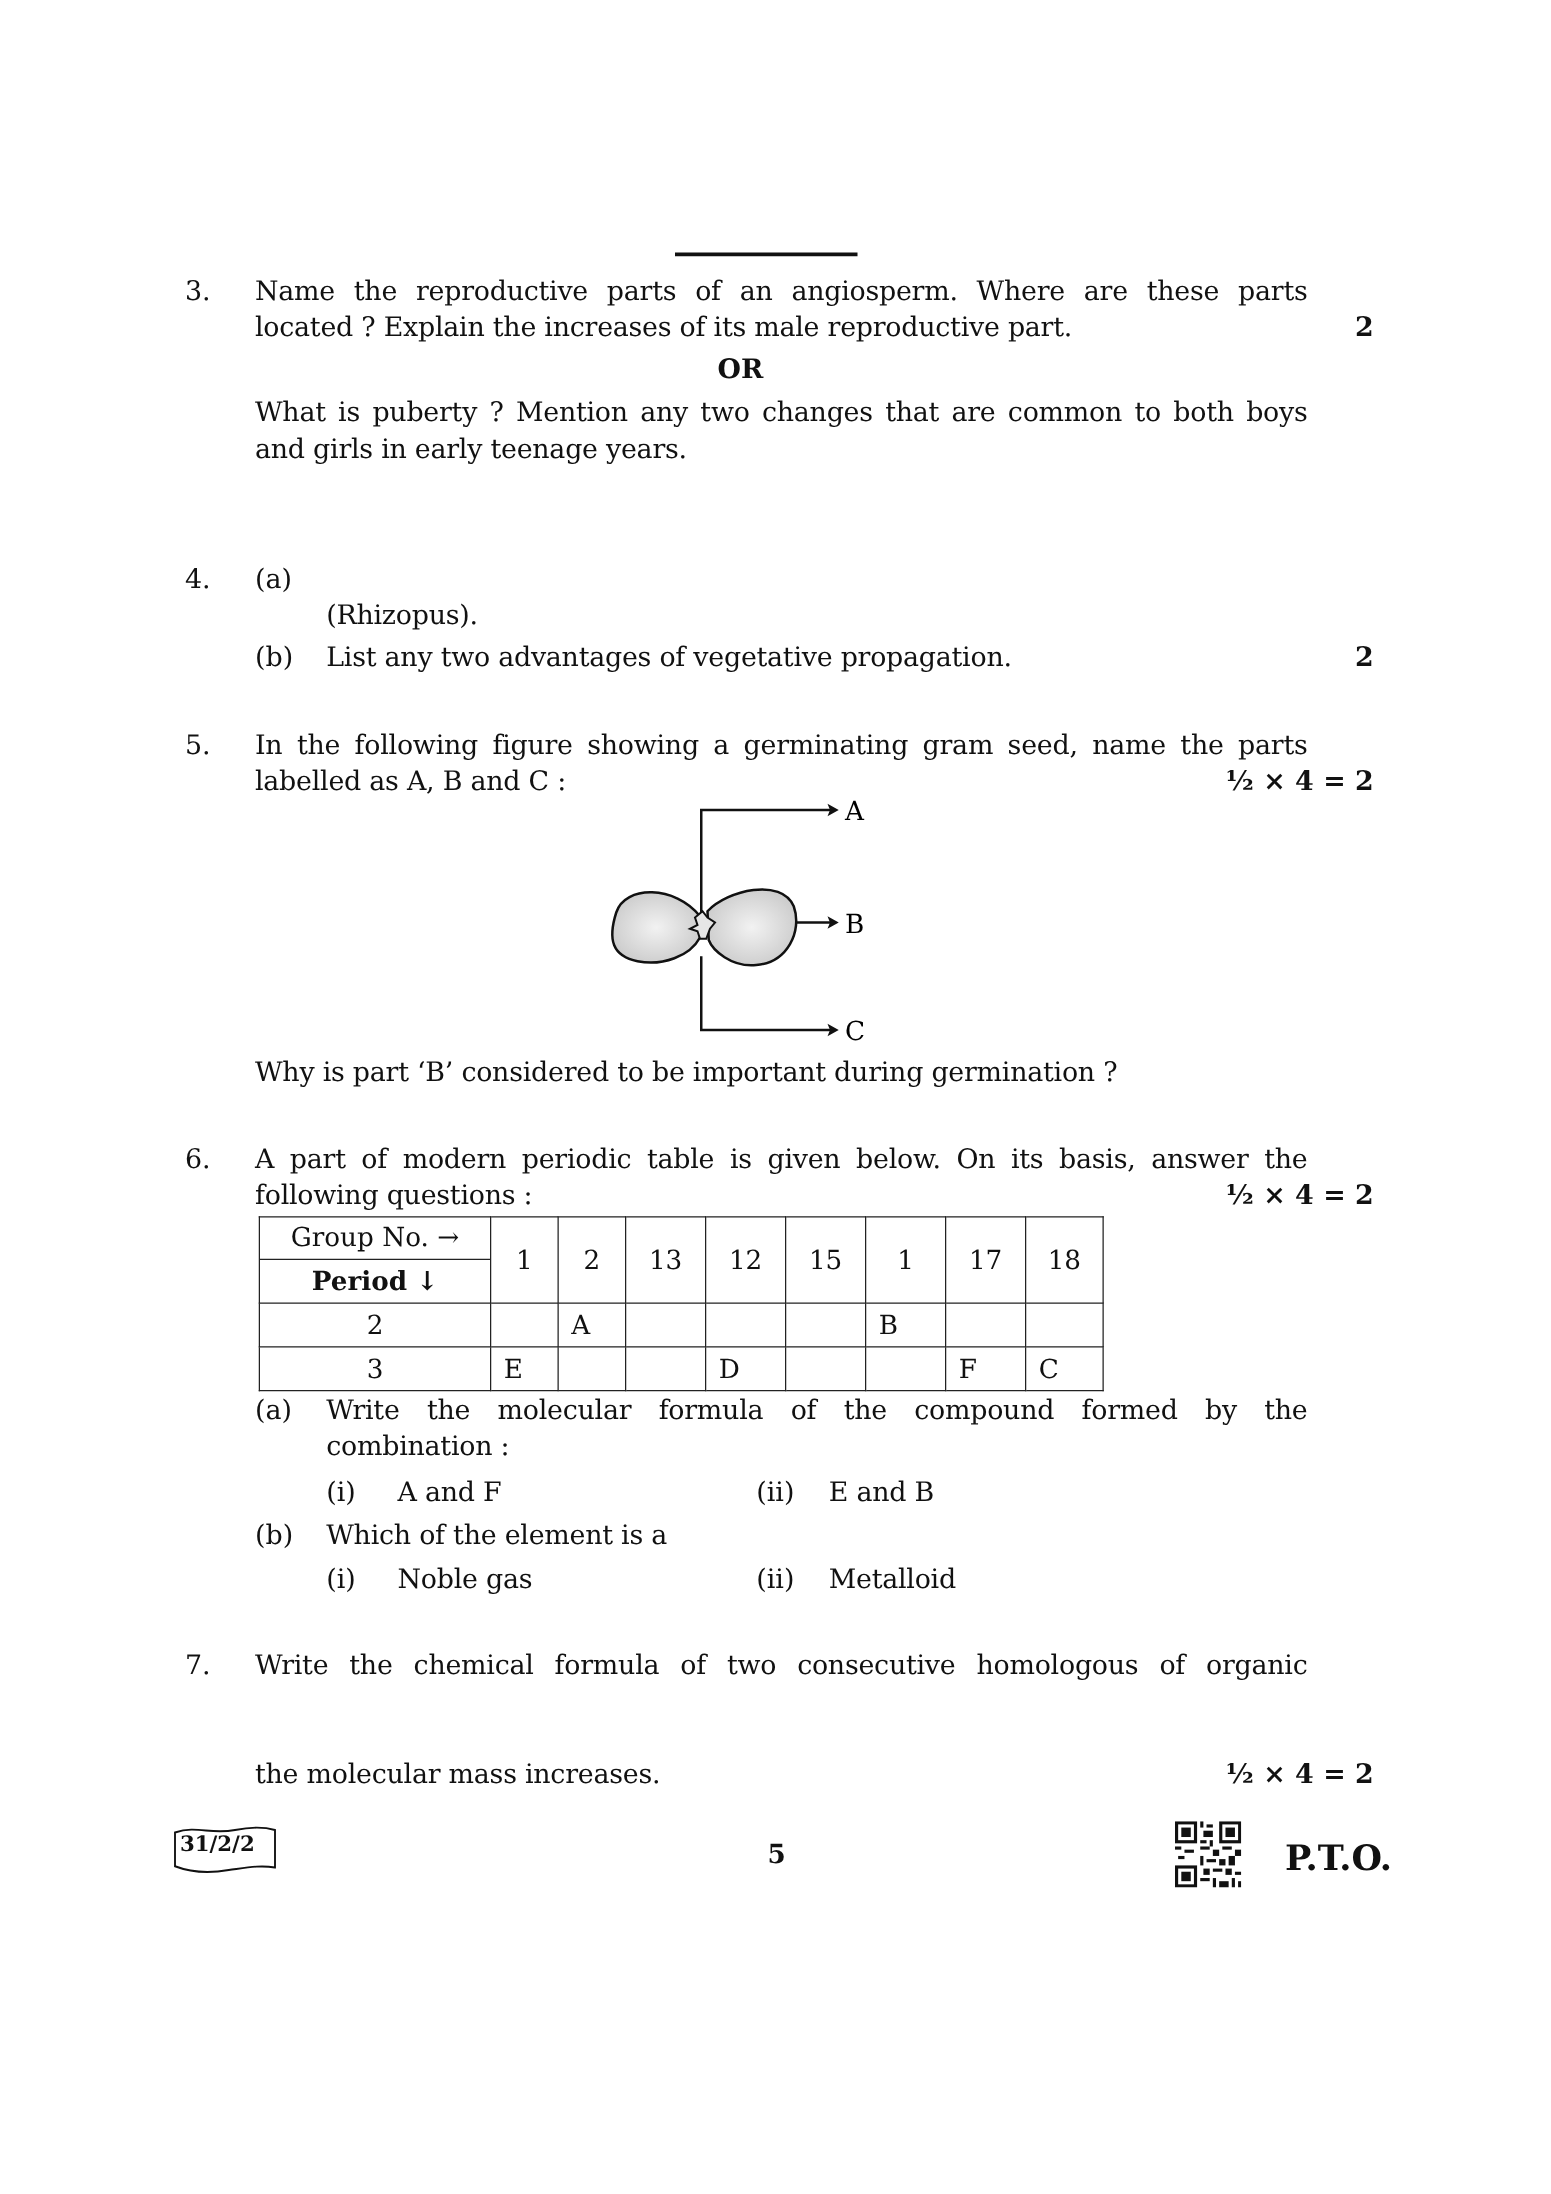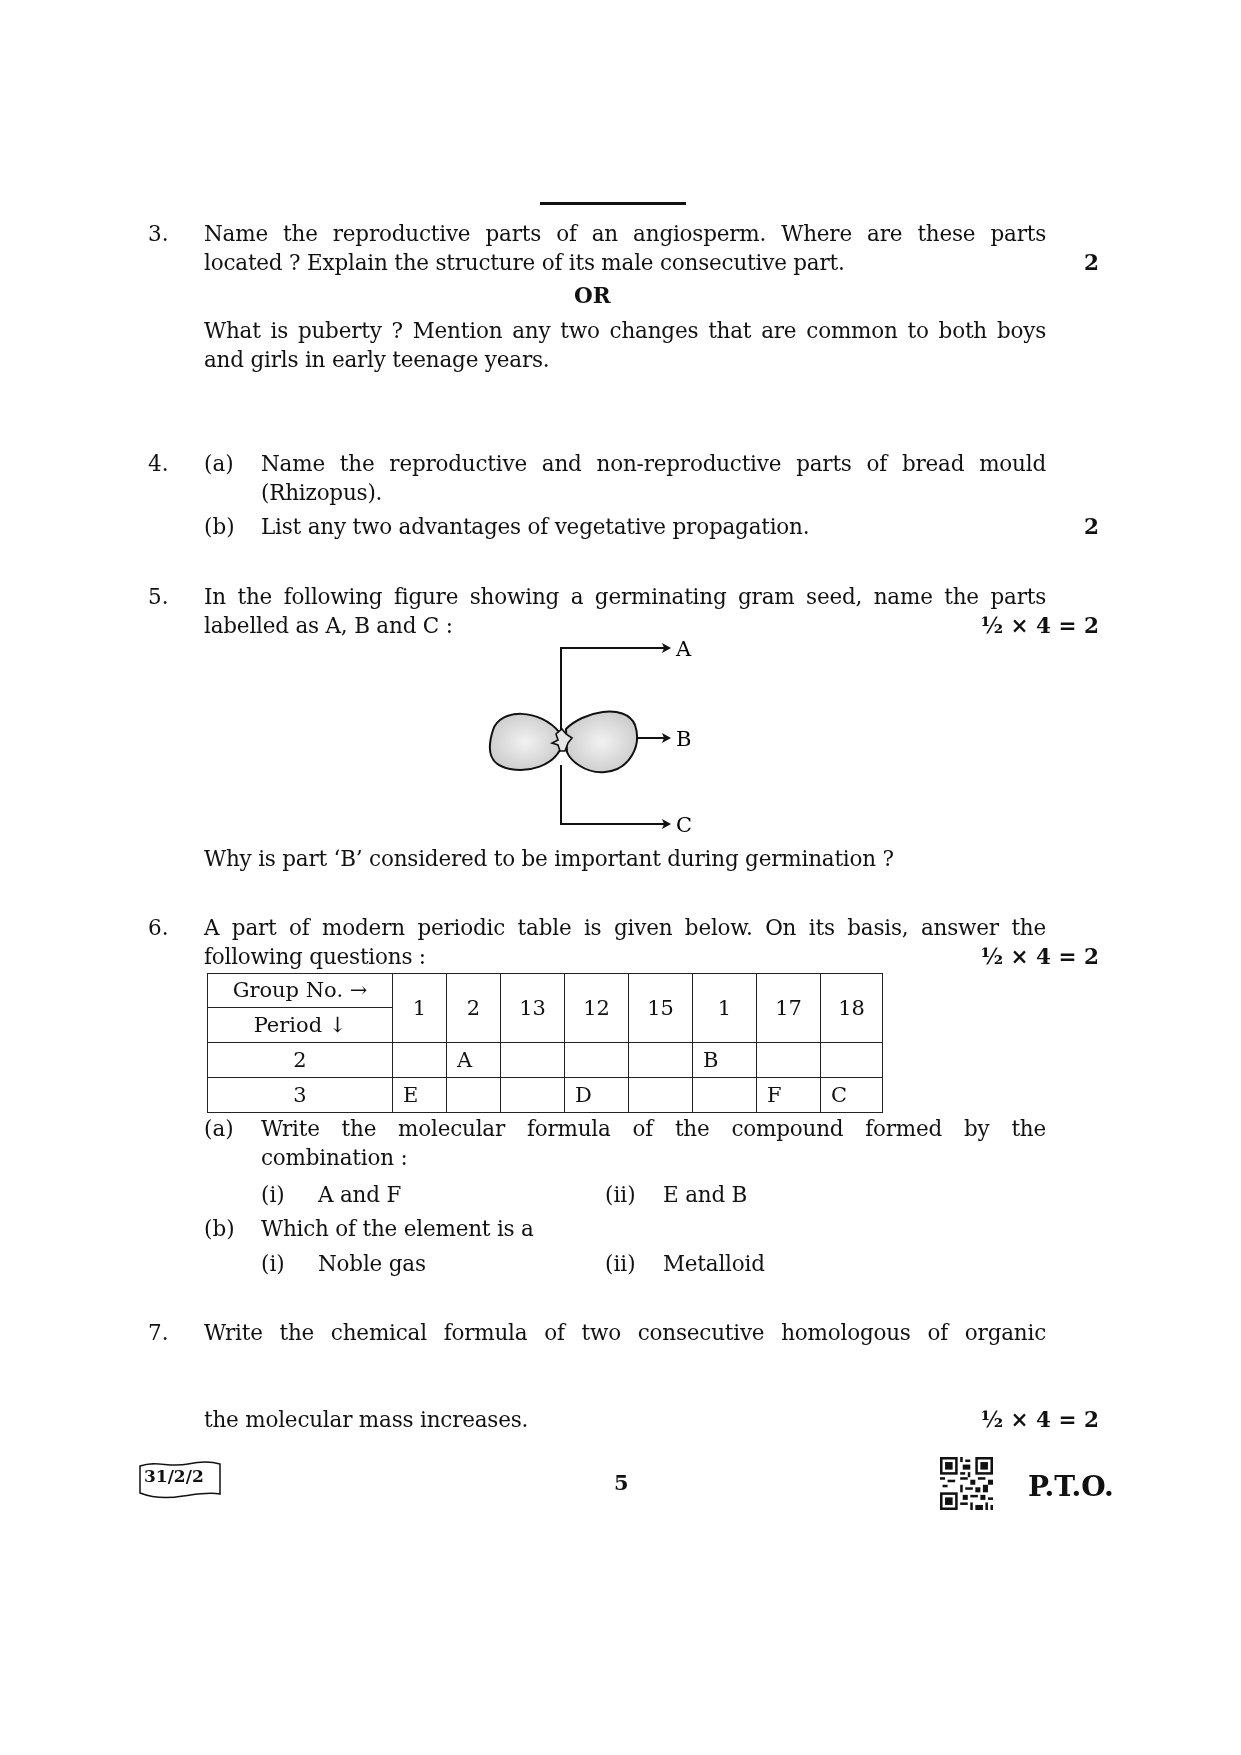--- a/index.html
+++ b/index.html
@@ -16,48 +16,47 @@
   .marks { position: absolute; right: 142px; font-size: 21.5px; line-height: 29px; font-weight: bold; text-align: right; white-space: nowrap; }
   .just { text-align: justify; text-align-last: justify; width: 842px; white-space: normal; }
   .sub-label { position: absolute; font-size: 21.5px; line-height: 29px; }
   .or { position: absolute; left: 574px; top: 283px; font-size: 21.5px; font-weight: bold; }
 
   
   .ptable { position: absolute; left: 207px; top: 973px; border-collapse: collapse; font-size: 21px; }
   .ptable td { border: 1.5px solid #222; text-align: center; padding: 0; height: 34px; }
   .ptable td.hdr-split { padding: 0; width: 184px; }
   .hdr-top { height: 33px; line-height: 33px; border-bottom: 1.5px solid #222; }
-  .hdr-bot { height: 34px; line-height: 34px; }
+  .hdr-bot { height: 34px; line-height: 34px; font-weight: bold; }
   .ptable td.el { text-align: left; padding-left: 10px; }
 
   .footer-code {
     position: absolute; left: 138px; top: 1458px; width: 84px; height: 40px;
   }
   .footer-code span { position: absolute; left: 6px; top: 8px; font-size: 17px; font-weight: bold; }
   .page-no { position: absolute; left: 614px; top: 1470px; font-size: 21px; font-weight: bold; }
   .pto { position: absolute; left: 1028px; top: 1470px; font-size: 28px; font-weight: bold; }
   .qr { position: absolute; left: 940px; top: 1457px; width: 53px; height: 53px; }
 </style>
 </head>
 <body>
 
 <div class="page">
   <div class="topline"></div>
 
   <div class="qnum" style="top:219px">3.</div>
   <div class="txt just" style="left:204px;top:219px">Name the reproductive parts of an angiosperm. Where are these parts</div>
-  <div class="txt" style="left:204px;top:248px">located ? Explain the structure of its male consecutive part.</div>
+  <div class="txt" style="left:204px;top:248px">located ? Explain the increases of its male reproductive part.</div>
   <div class="marks" style="top:248px">2</div>
   <div class="or">OR</div>
   <div class="txt just" style="left:204px;top:316px">What is puberty ? Mention any two changes that are common to both boys</div>
   <div class="txt" style="left:204px;top:345px">and girls in early teenage years.</div>
 
   <div class="qnum" style="top:449px">4.</div>
   <div class="sub-label" style="left:204px;top:449px">(a)</div>
-  <div class="txt just" style="left:261px;top:449px;width:785px">Name the reproductive and non-reproductive parts of bread mould</div>
   <div class="txt" style="left:261px;top:478px">(Rhizopus).</div>
   <div class="sub-label" style="left:204px;top:512px">(b)</div>
   <div class="txt" style="left:261px;top:512px">List any two advantages of vegetative propagation.</div>
   <div class="marks" style="top:512px">2</div>
 
   <div class="qnum" style="top:582px">5.</div>
   <div class="txt just" style="left:204px;top:582px">In the following figure showing a germinating gram seed, name the parts</div>
   <div class="txt" style="left:204px;top:611px">labelled as A, B and C :</div>
   <div class="marks" style="top:611px;font-weight:bold">½ × 4 = 2</div>
 

